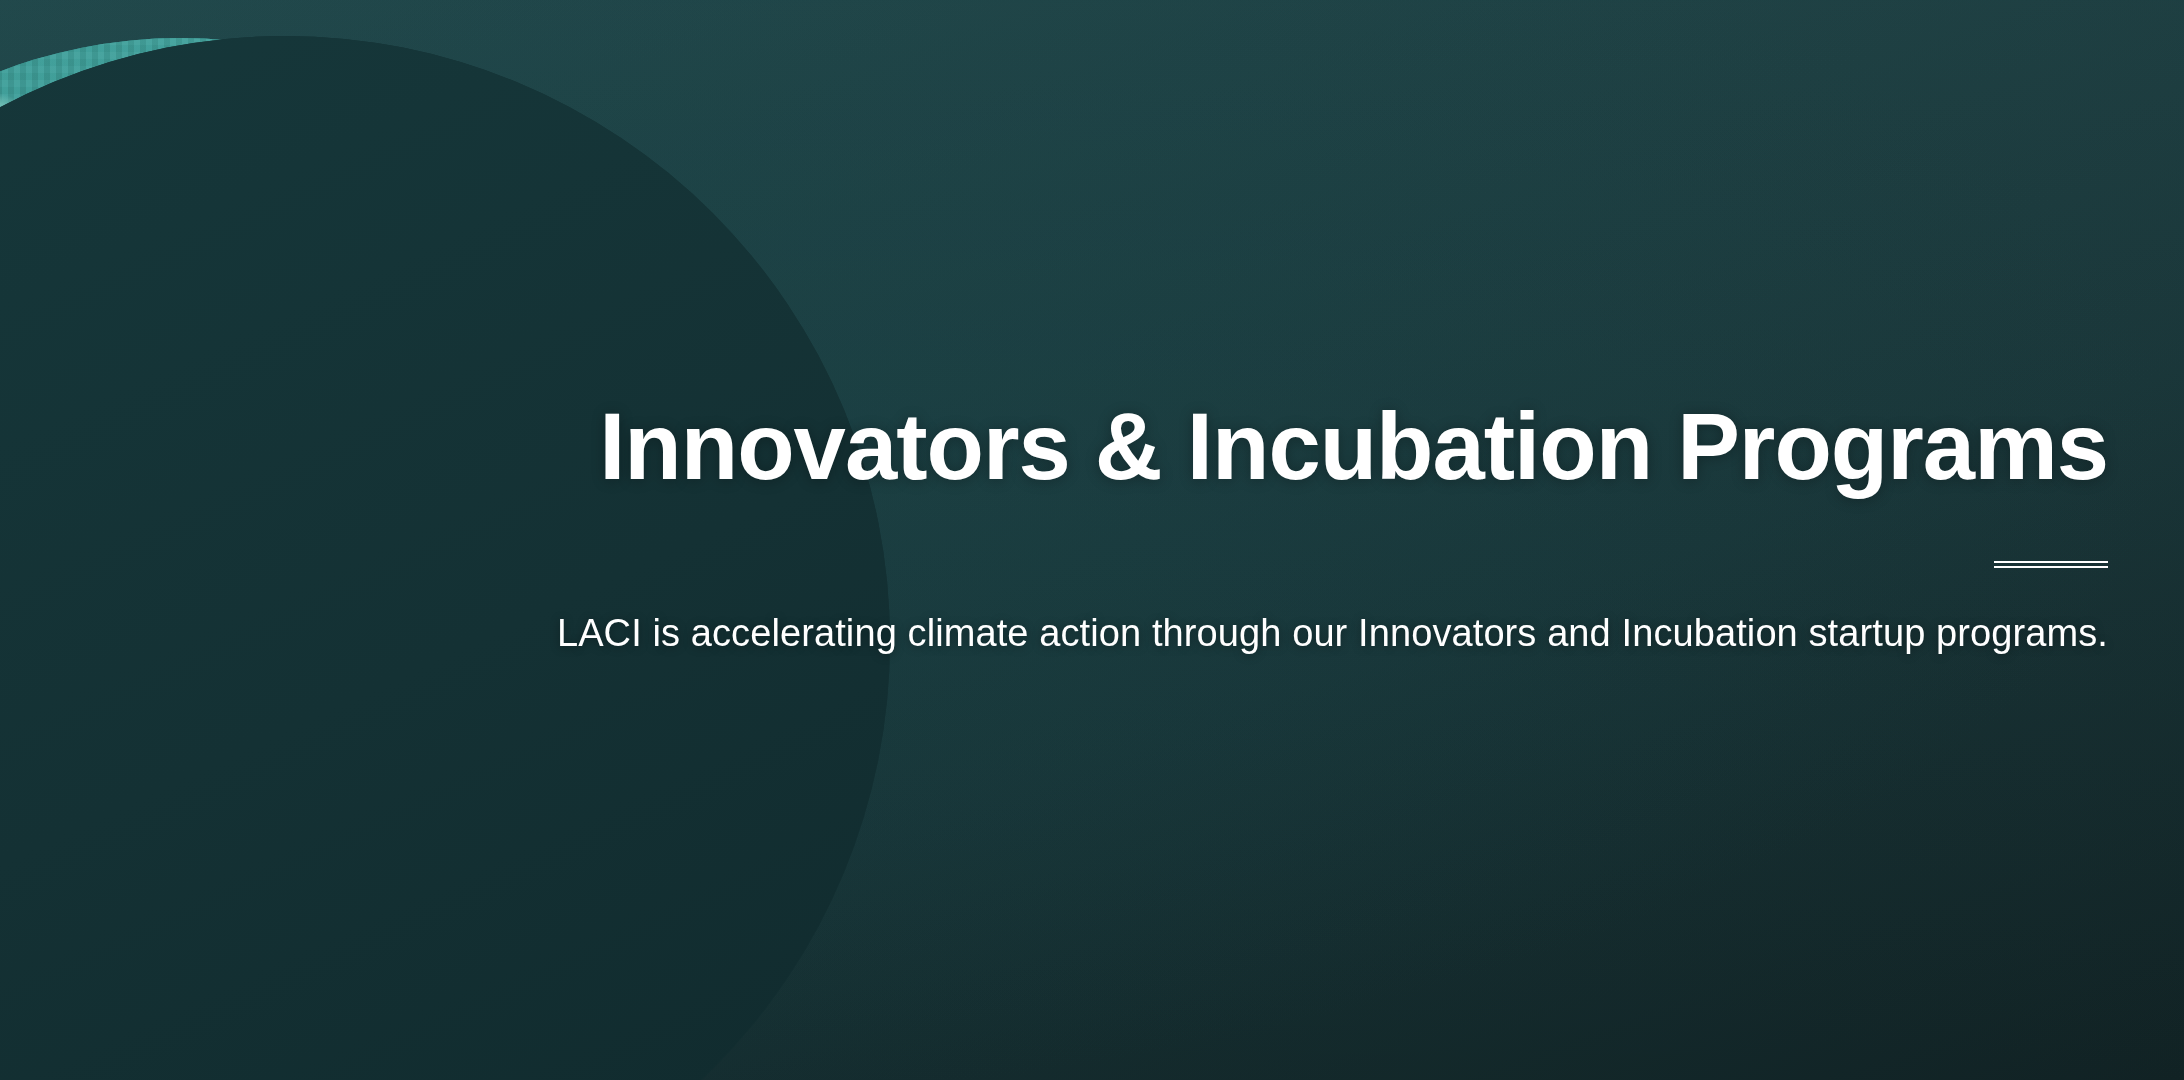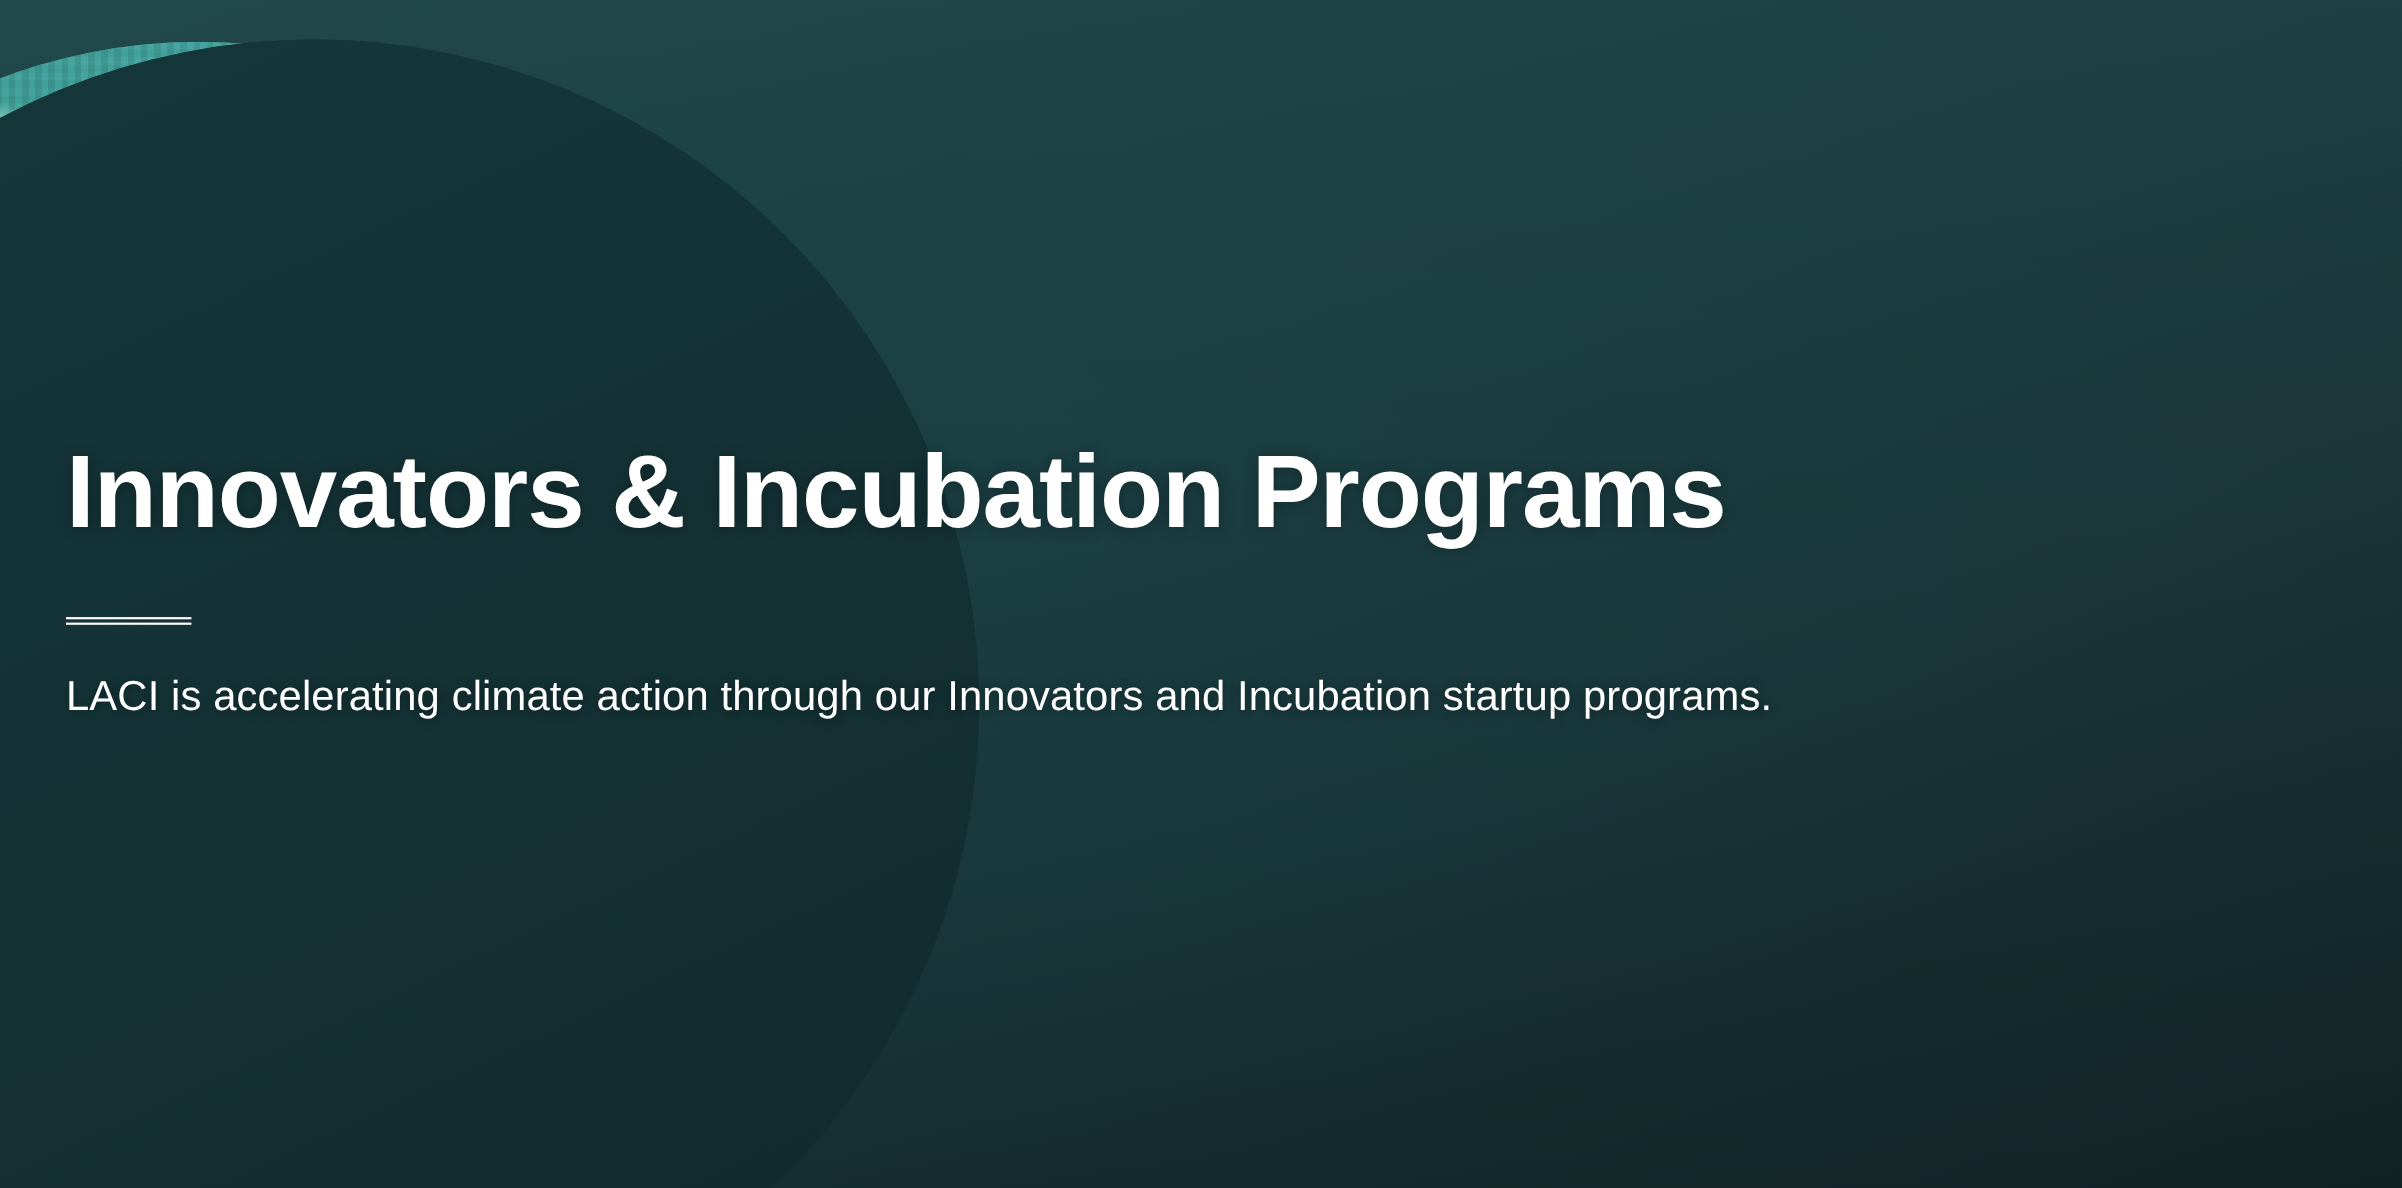--- a/index.html
+++ b/index.html
@@ -184,23 +184,23 @@
   }
   .ring-hole-grad {
     position:absolute; inset:0; border-radius:50%;
     background:linear-gradient(155deg, #16383b 0%, #143134 55%, #102a2d 100%);
   }
 
   
   .hero-copy {
     position:absolute; inset:0;
     display:flex; flex-direction:column;
-    align-items:flex-start; justify-content:center;
+    align-items:flex-end; justify-content:center;
     text-align:center;
-    padding:0 60px;
+    padding:0 76px;
   }
   .hero-title {
     color:#ffffff;
     font-size:94px;
     line-height:1.06;
     font-weight:700;
     letter-spacing:-1px;
     text-shadow:0 1px 14px rgba(0,0,0,0.30);
     margin-top:-24px;
   }

